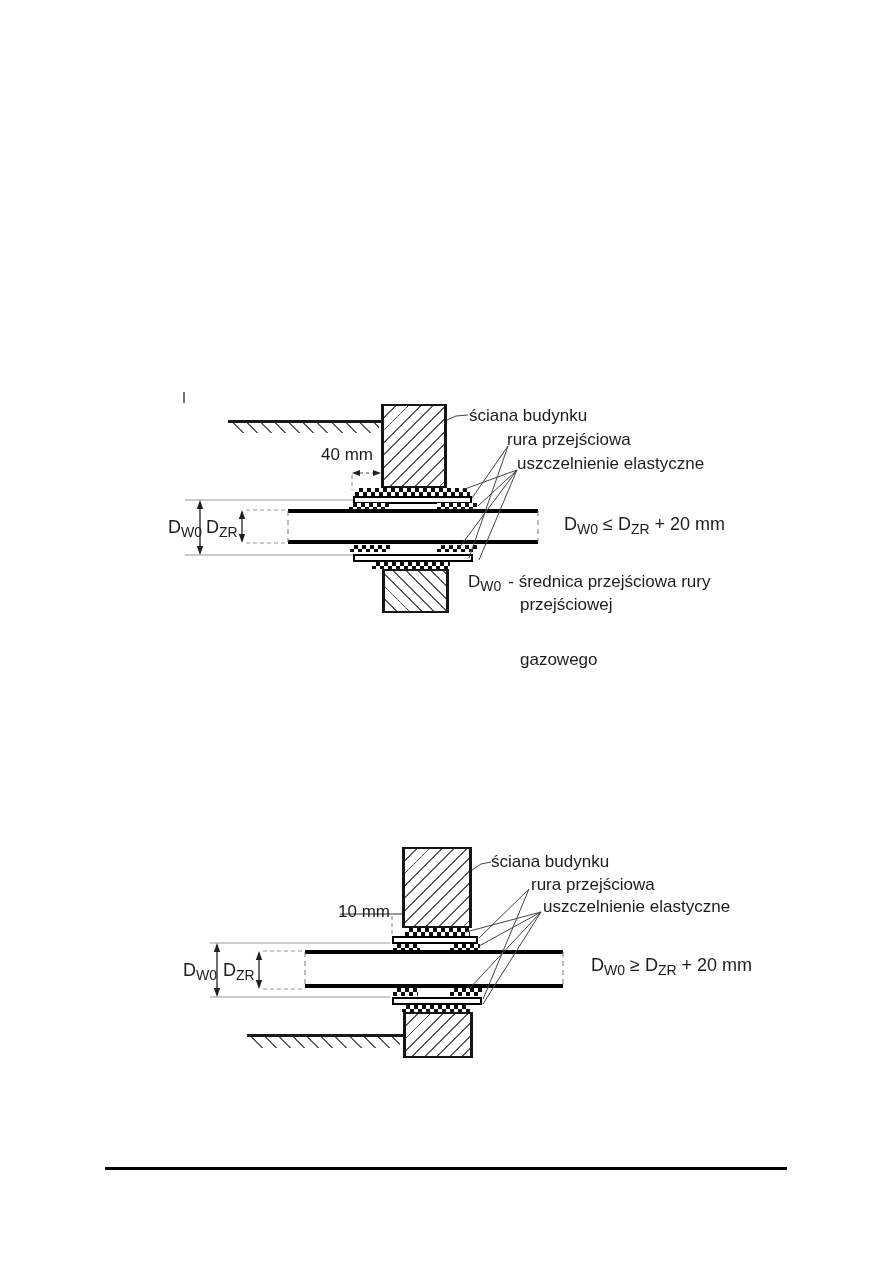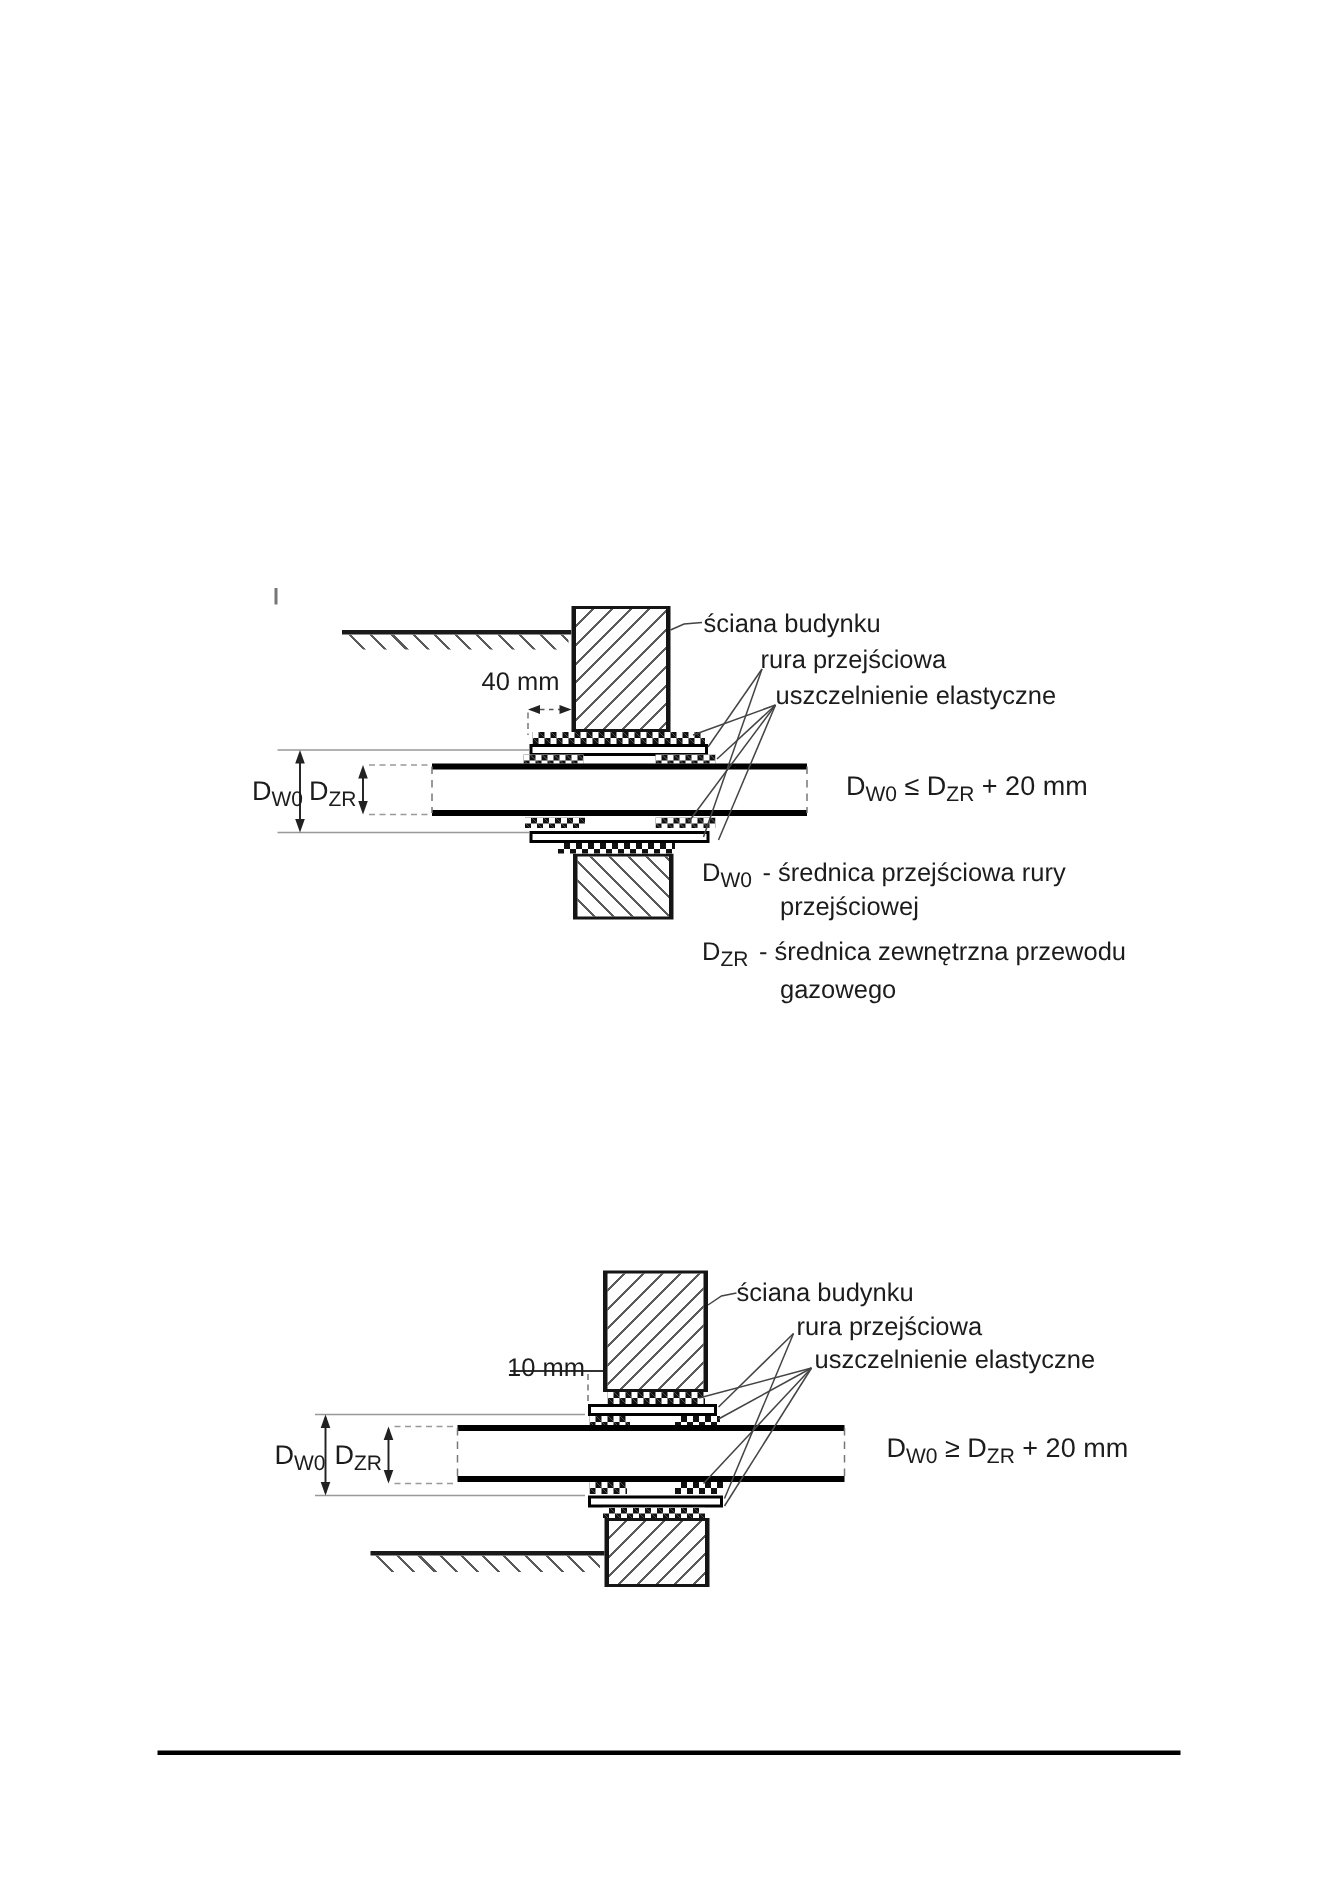--- a/index.html
+++ b/index.html
@@ -102,23 +102,20 @@
   </div>
 
   <div class="formula" style="left:404px; top:124px;">
     <span>D</span><sub>W0</sub><span class="op">≤</span><span>D</span><sub>ZR</sub><span class="tail">+ 20 mm</span>
   </div>
 
   <div class="legend-line" style="left:308px; top:182px;">
     <span>D</span><sub>W0</sub><span class="legend-text">- średnica przejściowa rury</span>
   </div>
   <div class="legend-cont" style="left:360px; top:205px;text-align:center;">przejściowej</div>
-  <div class="legend-line" style="left:308px; top:235px;">
-    <span>D</span><sub>ZR</sub><span class="legend-text">- średnica zewnętrzna przewodu</span>
-  </div>
   <div class="legend-cont" style="left:360px; top:260px;">gazowego</div>
 </div>
 
 <div class="diagram" style="left:180px; top:840px; width:600px; height:230px;">
 
   <div class="wall hatch-f" style="left:222px; top:7px; width:70px; height:81px;"></div>
   <div class="wall hatch-f" style="left:223px; top:172px; width:70px; height:46px;"></div>
 
   <div class="checker" style="left:225px; top:88px; width:65px; height:8px;"></div>
   <div class="sleeve" style="left:212px; top:96px; width:86px; height:8px;"></div>

